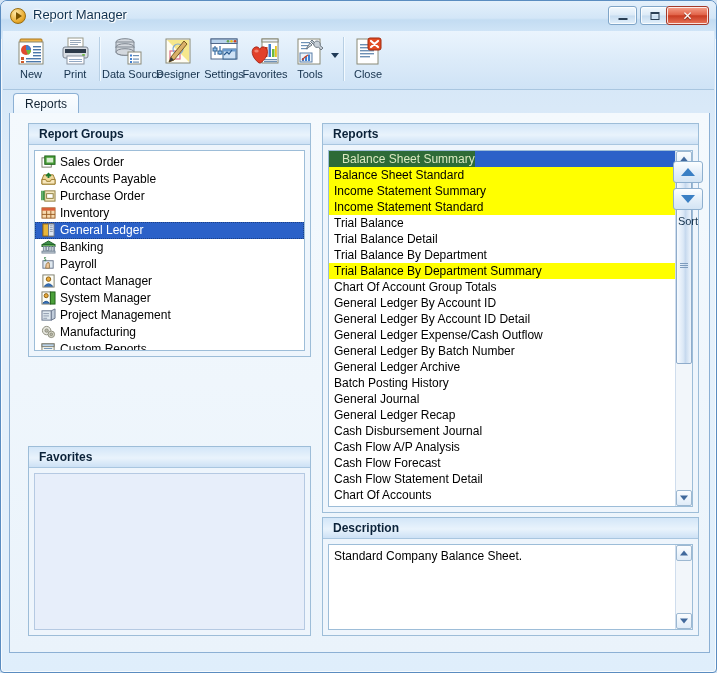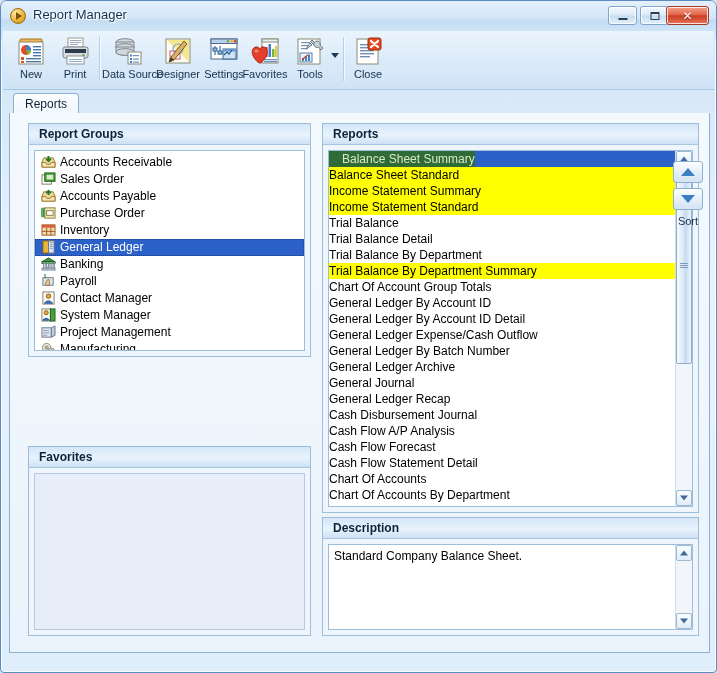--- a/index.html
+++ b/index.html
@@ -102,21 +102,21 @@
   .gitem{height:17px;line-height:17px;padding-left:6px;font-size:12px;color:#000;white-space:nowrap;cursor:default;position:relative;}
   .gitem.sel{background:#2b61c8;color:#fff;outline:1px dotted #1b3f85;outline-offset:-1px;}
   .gico{display:inline-block;width:15px;height:14px;vertical-align:-3px;margin-right:4px;position:relative;}
   
   #fav-box{left:18px;top:333px;width:283px;height:190px;}
   #fav-box .gbox-in{background:#e7eefa;border:1px solid #b5c9e2;}
   
   #rep-box{left:312px;top:10px;width:377px;height:390px;}
   #rep-box .gbox-in{right:5px;background:#fff;}
   #rep-list{position:absolute;left:0;top:0;right:17px;bottom:0;overflow:hidden;background:#fff;}
-  .ritem{height:16px;line-height:16px;font-size:12px;white-space:nowrap;cursor:default;}
+  .ritem{height:16px;line-height:16px;padding-left:5px;font-size:12px;white-space:nowrap;cursor:default;}
   .ritem.hl{background:#ffff00;}
   .ritem.sel{background:#2b61c8;color:#fff;padding-left:0;}
   .ritem.sel > span.hl{background:#2e6b37;color:#dbe8c0;display:inline-block;padding-left:13px;}
   
   .sbar{position:absolute;top:0;right:0;width:17px;bottom:0;background:#f2f6fa;border-left:1px solid #cfdded;box-sizing:border-box;}
   .sb-btn{position:absolute;left:0;width:16px;height:16px;box-sizing:border-box;
     border:1px solid #9db8d1;border-radius:2px;
     background:linear-gradient(to bottom,#fbfdff,#e0ecf8);cursor:default;}
   .sb-up{top:0;}
   .sb-dn{bottom:0;}
@@ -354,25 +354,20 @@
     <div id="tab-underline"></div>
     <div id="tab-reports">Reports</div>
   </div>
 
   <div id="body-panel">
 
     <div class="gbox" id="grp-box">
       <div class="gbox-hd">Report Groups</div>
       <div class="gbox-in">
         <div class="glist" id="grp-list">
-            <div class="gitem"><span class="gico"><svg width="15" height="14" viewBox="0 0 16 15">
-                  <path d="M1 8 L3 3 L13 3 L15 8 L15 13 L1 13 Z" fill="#f0d79a" stroke="#9a7a2a"></path>
-                     <path d="M1 8 L5 8 L6 10 L10 10 L11 8 L15 8 L15 13 L1 13 Z" fill="#f7e6ba" stroke="#9a7a2a"></path>
-                  <path d="M8 1 v4 M5.5 4 L8 6.5 L10.5 4" stroke="#1d7a2e" stroke-width="2" fill="none"></path>
-                </svg></span><span>Accounts Receivable</span></div>
             <div class="gitem"><span class="gico"><svg width="15" height="14" viewBox="0 0 16 15">
                   <rect x="1" y="3" width="10" height="10" fill="#fff" stroke="#7a7a6a"></rect>
                                           <rect x="4" y="1" width="11" height="9" fill="#4aa03a" stroke="#1f5f18"></rect>
                                           <rect x="6" y="3" width="7" height="5" fill="#d8ecd0"></rect>
                 </svg></span><span>Sales Order</span></div>
             <div class="gitem"><span class="gico"><svg width="15" height="14" viewBox="0 0 16 15">
                   <path d="M1 8 L3 3 L13 3 L15 8 L15 13 L1 13 Z" fill="#f0d79a" stroke="#9a7a2a"></path>
                      <path d="M1 8 L5 8 L6 10 L10 10 L11 8 L15 8 L15 13 L1 13 Z" fill="#f7e6ba" stroke="#9a7a2a"></path>
                   <path d="M8 6.5 v-4 M5.5 4.5 L8 2 L10.5 4.5" stroke="#1d7a2e" stroke-width="2" fill="none"></path>
                 </svg></span><span>Accounts Payable</span></div>
@@ -471,20 +466,21 @@
             <div class="ritem">Trial Balance</div>
             <div class="ritem">Trial Balance Detail</div>
             <div class="ritem">Trial Balance By Department</div>
             <div class="ritem hl">Trial Balance By Department Summary</div>
             <div class="ritem">Chart Of Account Group Totals</div>
             <div class="ritem">General Ledger By Account ID</div>
             <div class="ritem">General Ledger By Account ID Detail</div>
             <div class="ritem">General Ledger Expense/Cash Outflow</div>
             <div class="ritem">General Ledger By Batch Number</div>
             <div class="ritem">General Ledger Archive</div>
+            <div class="ritem">Batch Posting History</div>
             <div class="ritem">General Journal</div>
             <div class="ritem">General Ledger Recap</div>
             <div class="ritem">Cash Disbursement Journal</div>
             <div class="ritem">Cash Flow A/P Analysis</div>
             <div class="ritem">Cash Flow Forecast</div>
             <div class="ritem">Cash Flow Statement Detail</div>
             <div class="ritem">Chart Of Accounts</div>
             <div class="ritem">Chart Of Accounts By Department</div>
           </div>
         <div class="sbar">

